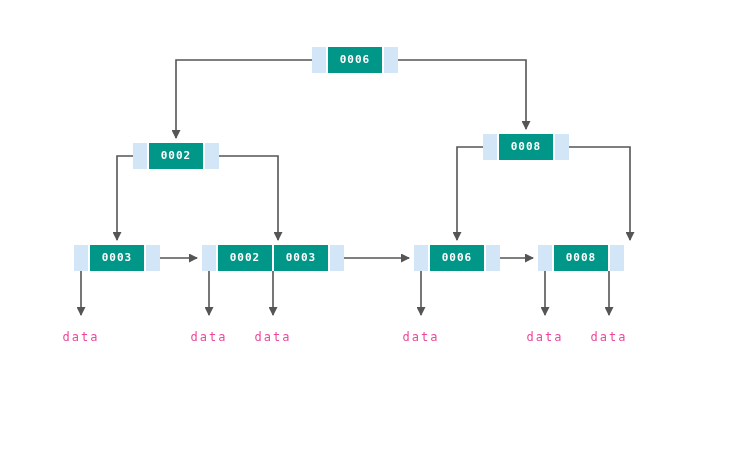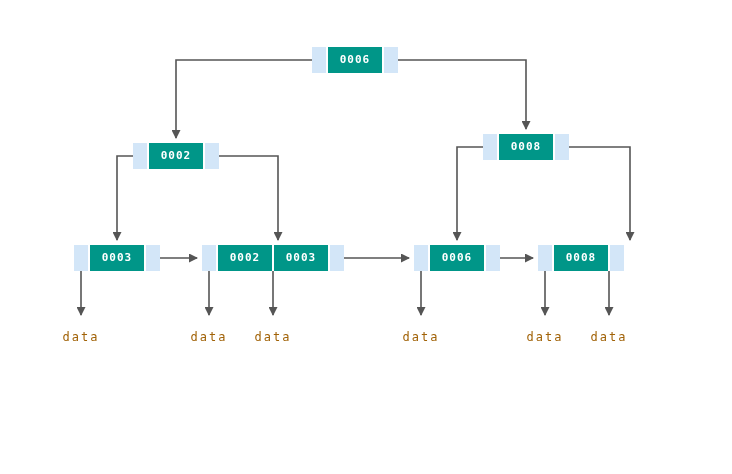--- a/index.html
+++ b/index.html
@@ -43,21 +43,21 @@
     letter-spacing: 1px;
     text-align: center;
     line-height: 26px;
   }
   .data-label {
     position: absolute;
     width: 60px;
     text-align: center;
     font-size: 12px;
     letter-spacing: 2px;
-    color: #a16207;
+    color: #ec4899;
   }
 </style>
 </head>
 <body>
 
 <div class="canvas">
 
   <svg class="edges" width="732" height="474">
     <defs>
       <marker id="arrow" markerWidth="9" markerHeight="9" refX="8" refY="4.5" orient="auto" markerUnits="userSpaceOnUse">

